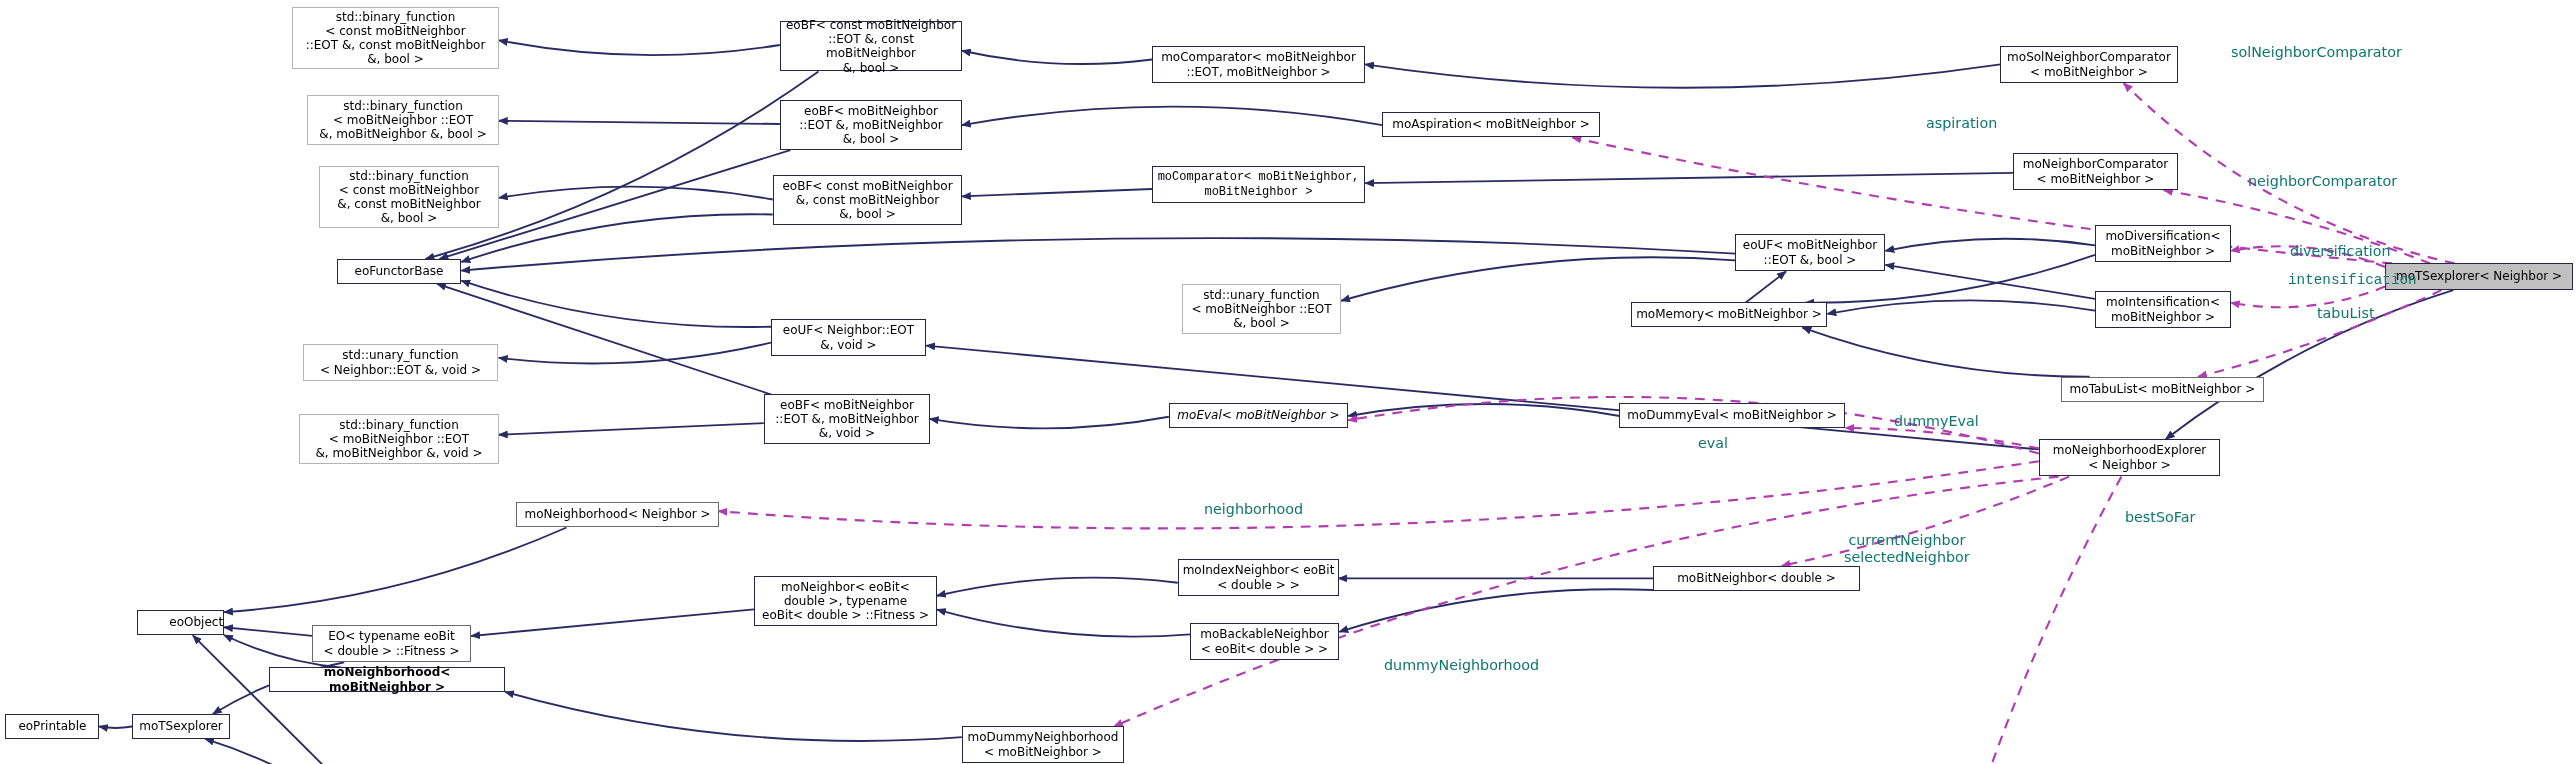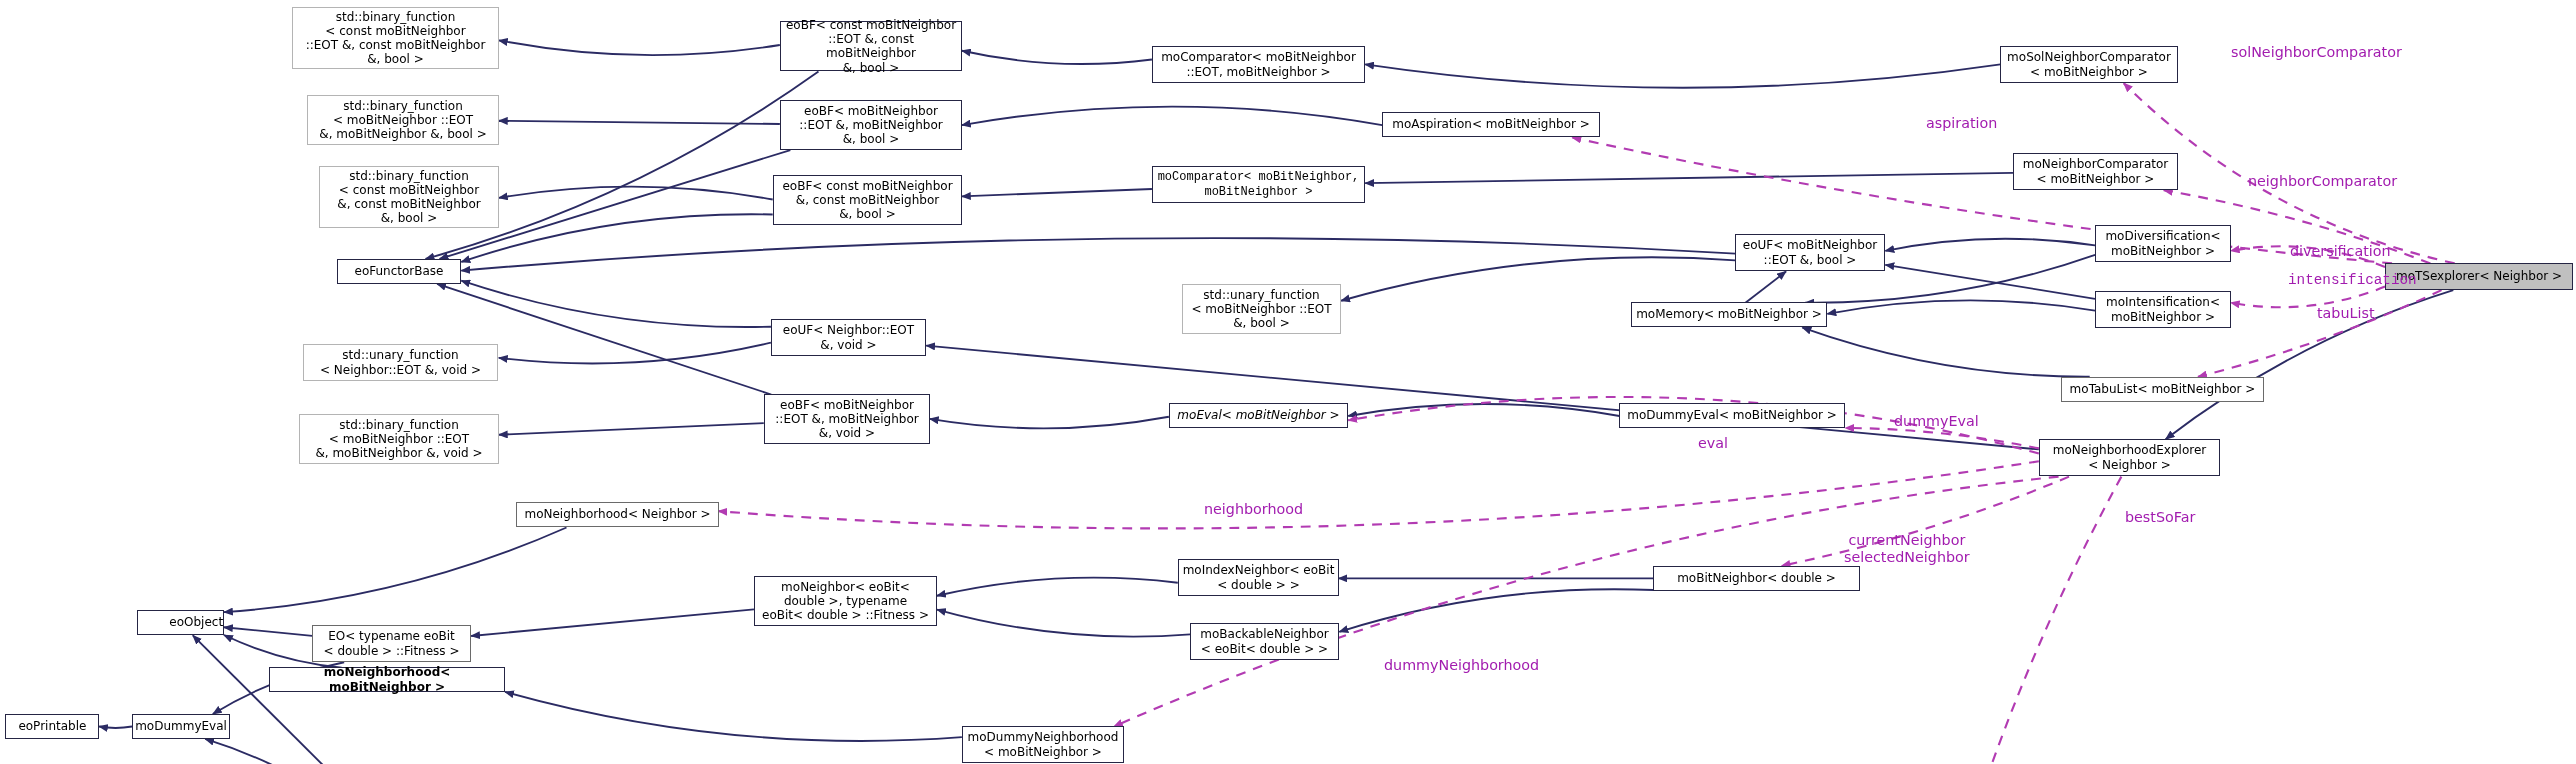--- a/index.html
+++ b/index.html
@@ -33,21 +33,21 @@
   .node.solid{border:1.4px solid #252544;}
   
   .node.grey{border:1.4px solid #b4b4b4;}
   
   .node.mid{border:1.4px solid #6a6a6a;}
   
   .node.current{border:1.4px solid #252544;background:#c0c0c0;}
   .edgelabel{
     position:absolute;
     font-size:14.3px;
-    color:#a21caf;
+    color:#0f766e;
     white-space:pre-line;
     text-align:center;
     line-height:1.2;
   }
 </style>
 </head>
 <body>
 
 <div id="diagram">
 
@@ -174,21 +174,21 @@
 moBitNeighbor &gt;</div>
       <div class="node solid" style="left: 2095px; top: 291px; width: 136px; height: 37px;">moIntensification&lt;
 moBitNeighbor &gt;</div>
       <div class="node mid" style="left: 2061px; top: 377px; width: 203px; height: 25px;">moTabuList&lt; moBitNeighbor &gt;</div>
       <div class="node current" style="left: 2385px; top: 263px; width: 188px; height: 27px;">moTSexplorer&lt; Neighbor &gt;</div>
       <div class="node solid" style="left: 2039px; top: 439px; width: 181px; height: 37px;">moNeighborhoodExplorer
 &lt; Neighbor &gt;</div>
       <div class="node mid" style="left: 516px; top: 502px; width: 203px; height: 25px;">moNeighborhood&lt; Neighbor &gt;</div>
       <div class="node solid" style="left: 137px; top: 610px; width: 87px; height: 25px; padding-left: 35px;">eoObject</div>
       <div class="node solid" style="left: 5.4px; top: 714px; width: 94px; height: 25px;">eoPrintable</div>
-      <div class="node solid" style="left: 132px; top: 714px; width: 98px; height: 25px;">moDummyEval</div>
+      <div class="node solid" style="left: 132px; top: 714px; width: 98px; height: 25px;">moTSexplorer</div>
       <div class="node mid" style="left: 312px; top: 625px; width: 159px; height: 37px;">EO&lt; typename eoBit
 &lt; double &gt; ::Fitness &gt;</div>
       <div class="node solid" style="left: 269px; top: 667px; width: 236px; height: 25px; font-weight: bold;">moNeighborhood&lt; moBitNeighbor &gt;</div>
       <div class="node solid" style="left: 754px; top: 576px; width: 183px; height: 50px;">moNeighbor&lt; eoBit&lt;
 double &gt;, typename
 eoBit&lt; double &gt; ::Fitness &gt;</div>
       <div class="node solid" style="left: 962px; top: 726px; width: 162px; height: 37px;">moDummyNeighborhood
 &lt; moBitNeighbor &gt;</div>
       <div class="node solid" style="left: 1178px; top: 559px; width: 161px; height: 37px;">moIndexNeighbor&lt; eoBit
 &lt; double &gt; &gt;</div>

